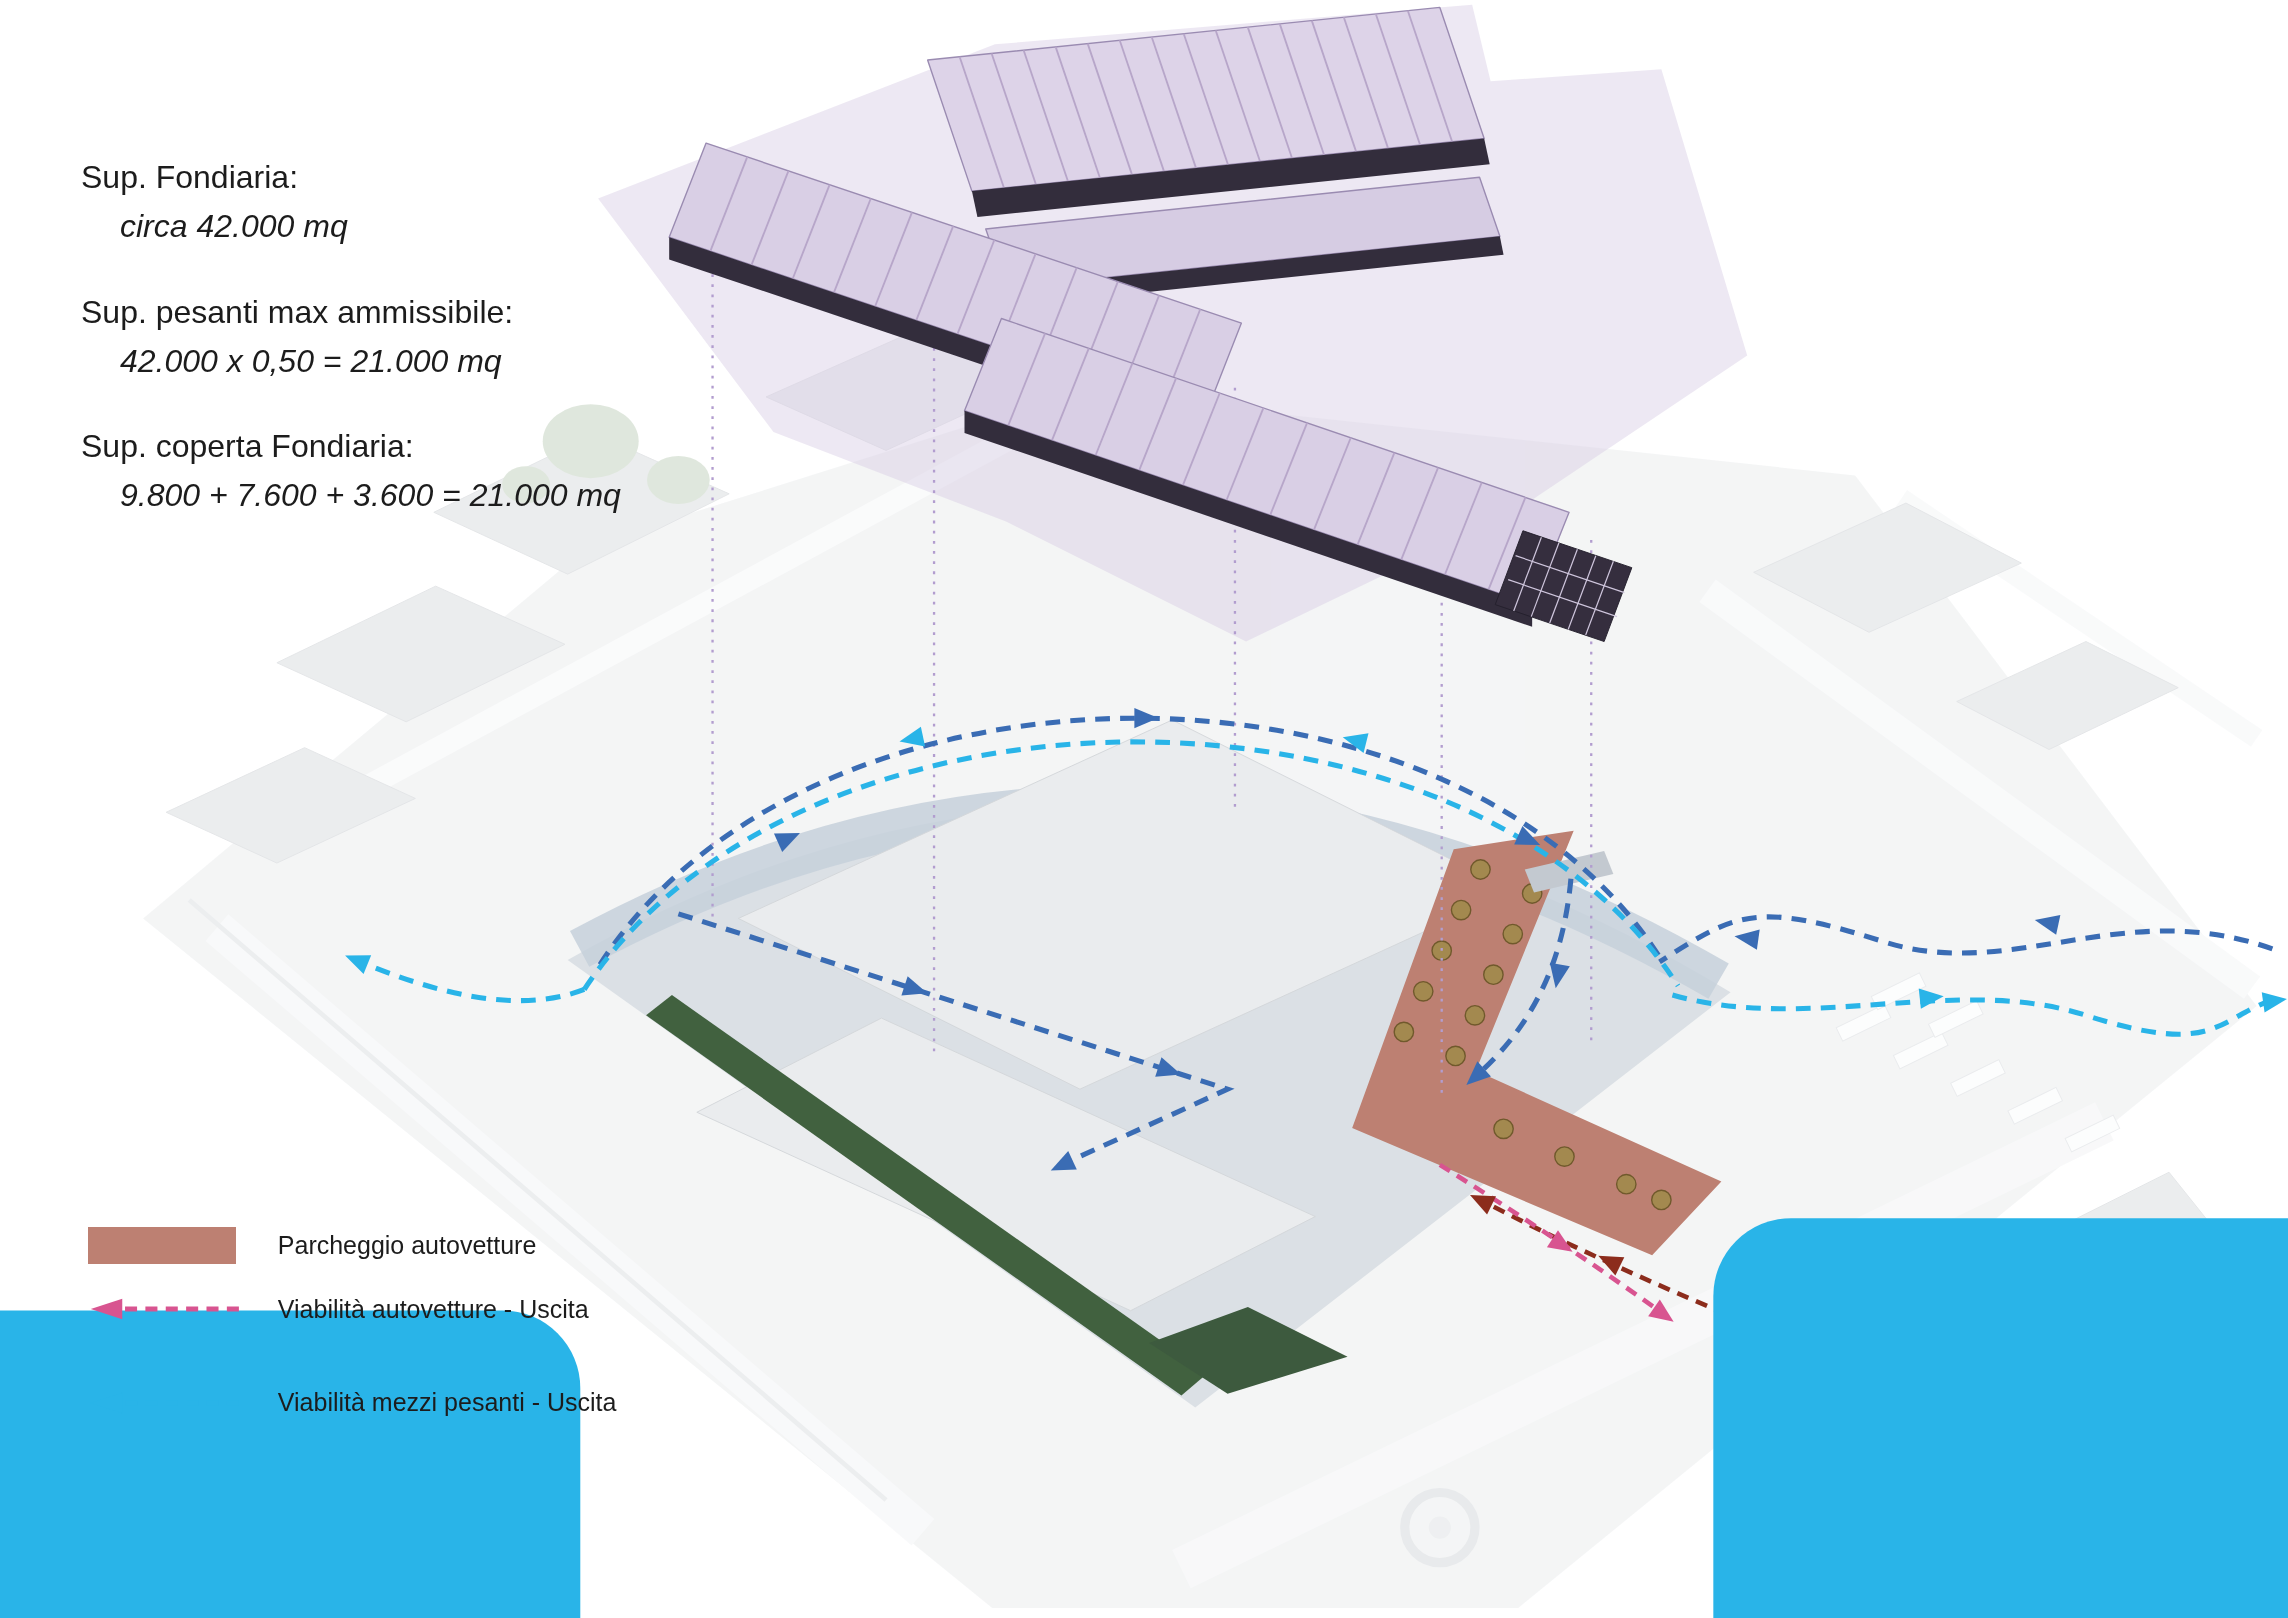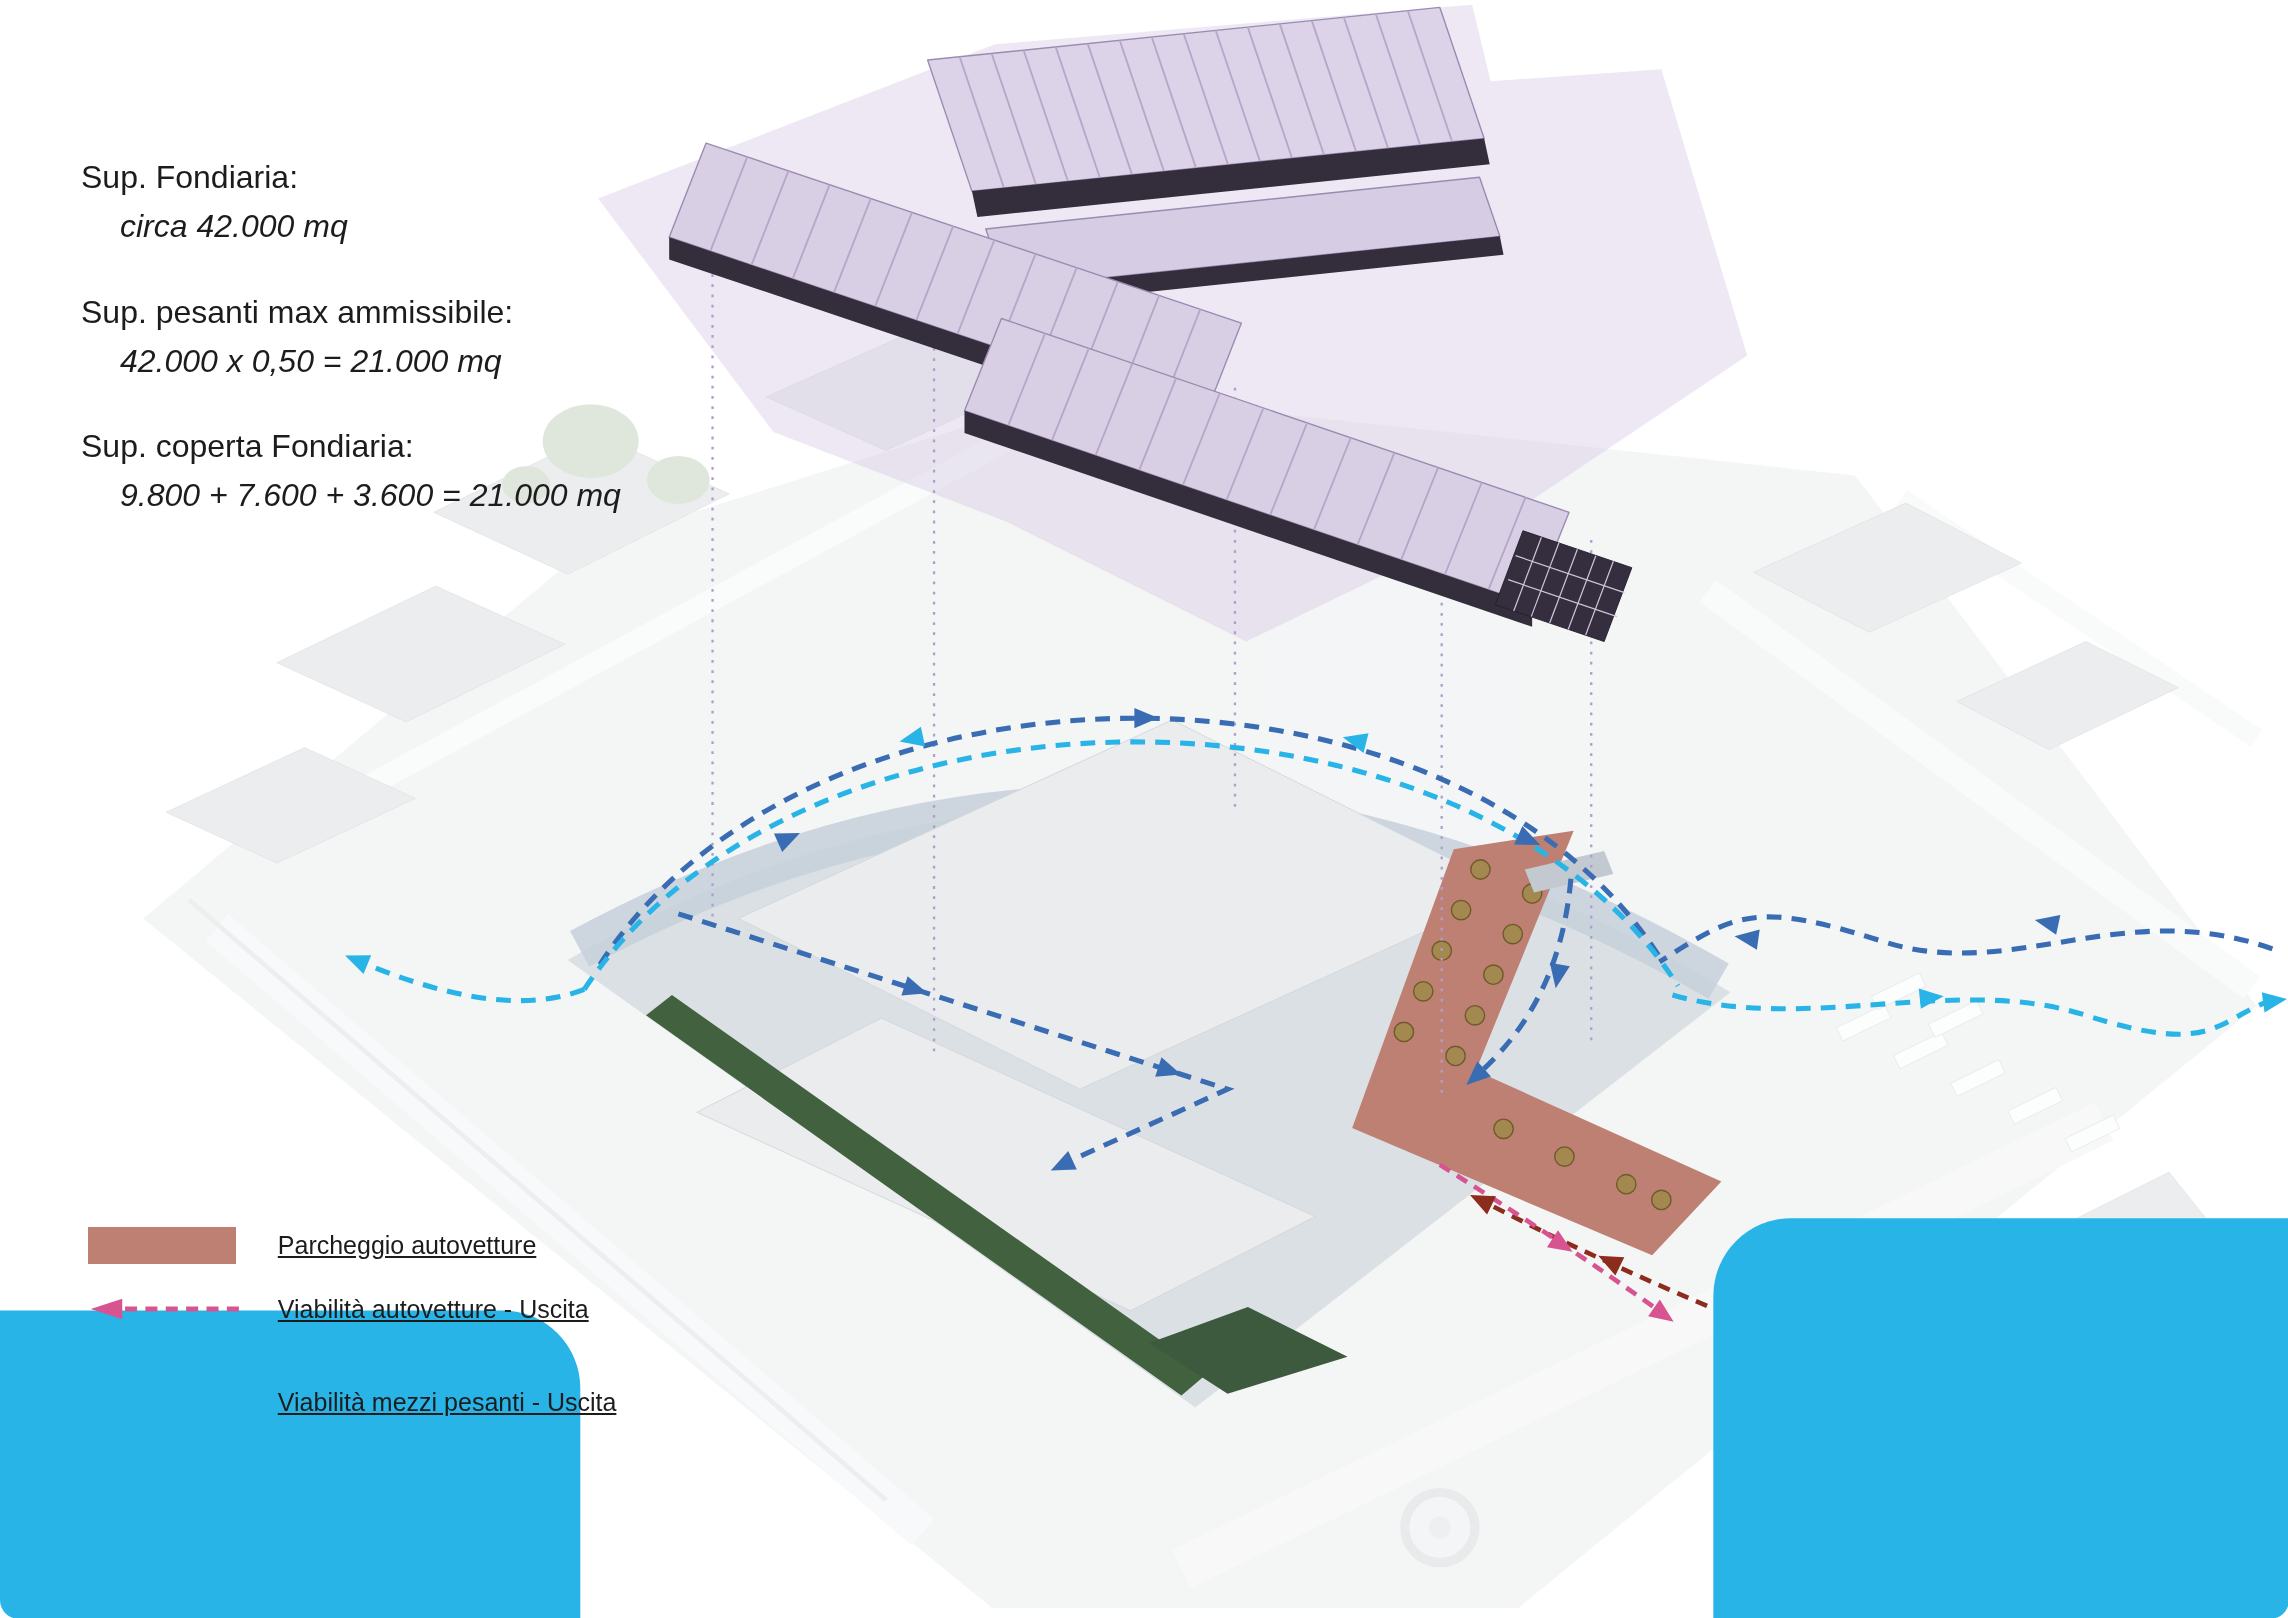--- a/index.html
+++ b/index.html
@@ -1,29 +1,29 @@
 <!DOCTYPE html>
 <html style="font-size:14.8px"><head>
 <meta charset="utf-8">
 <style>
   html,body{margin:0;padding:0;background:#ffffff;}
   body{font-family:"Liberation Sans",sans-serif;color:#1c1c1c;}
-  .stage{position:relative;width:2289px;height:1619px;background:#fff;overflow:hidden;border-radius:19px;}
+  .stage{position:relative;width:2289px;height:1619px;background:#fff;overflow:hidden;}
   .scene{position:absolute;left:0;top:0;width:2289px;height:1619px;}
 
   .info-panel{position:absolute;left:81px;top:157px;font-size:32px;line-height:1.3;}
   .ib{margin-bottom:44px;}
   .ib-title{white-space:nowrap;}
   .ib-value{padding-left:39px;margin-top:7.4px;white-space:nowrap;font-style:italic;}
 
   .legend{position:absolute;left:88px;top:1224px;}
   .lg-row{display:flex;align-items:center;height:42px;margin-bottom:3.7px;}
   .lg-row.swatch-row{margin-bottom:22px;}
   .lg-icon{width:175px;flex:0 0 175px;display:flex;align-items:center;}
-  .lg-label{font-size:25px;padding-left:14.8px;white-space:nowrap;text-decoration:underline;}
+  .lg-label{font-size:25px;padding-left:14.8px;white-space:nowrap;}
   .swatch{width:148px;height:37px;background:#bd8072;display:inline-block;}
   .gap{height:48px;}
   .ar{width:162px;height:28px;}
   .ar line{fill:none;stroke-width:5.5;stroke-dasharray:13 9;}
   .ar-darkred line{stroke:#8c2c1c;} .ar-darkred path{fill:#8c2c1c;}
   .ar-pink line{stroke:#d85490;} .ar-pink path{fill:#d85490;}
   .ar-blue line{stroke:#3a6cb4;} .ar-blue path{fill:#3a6cb4;}
   .ar-cyan line{stroke:#29b4e8;} .ar-cyan path{fill:#29b4e8;}
 </style>
 </head>

